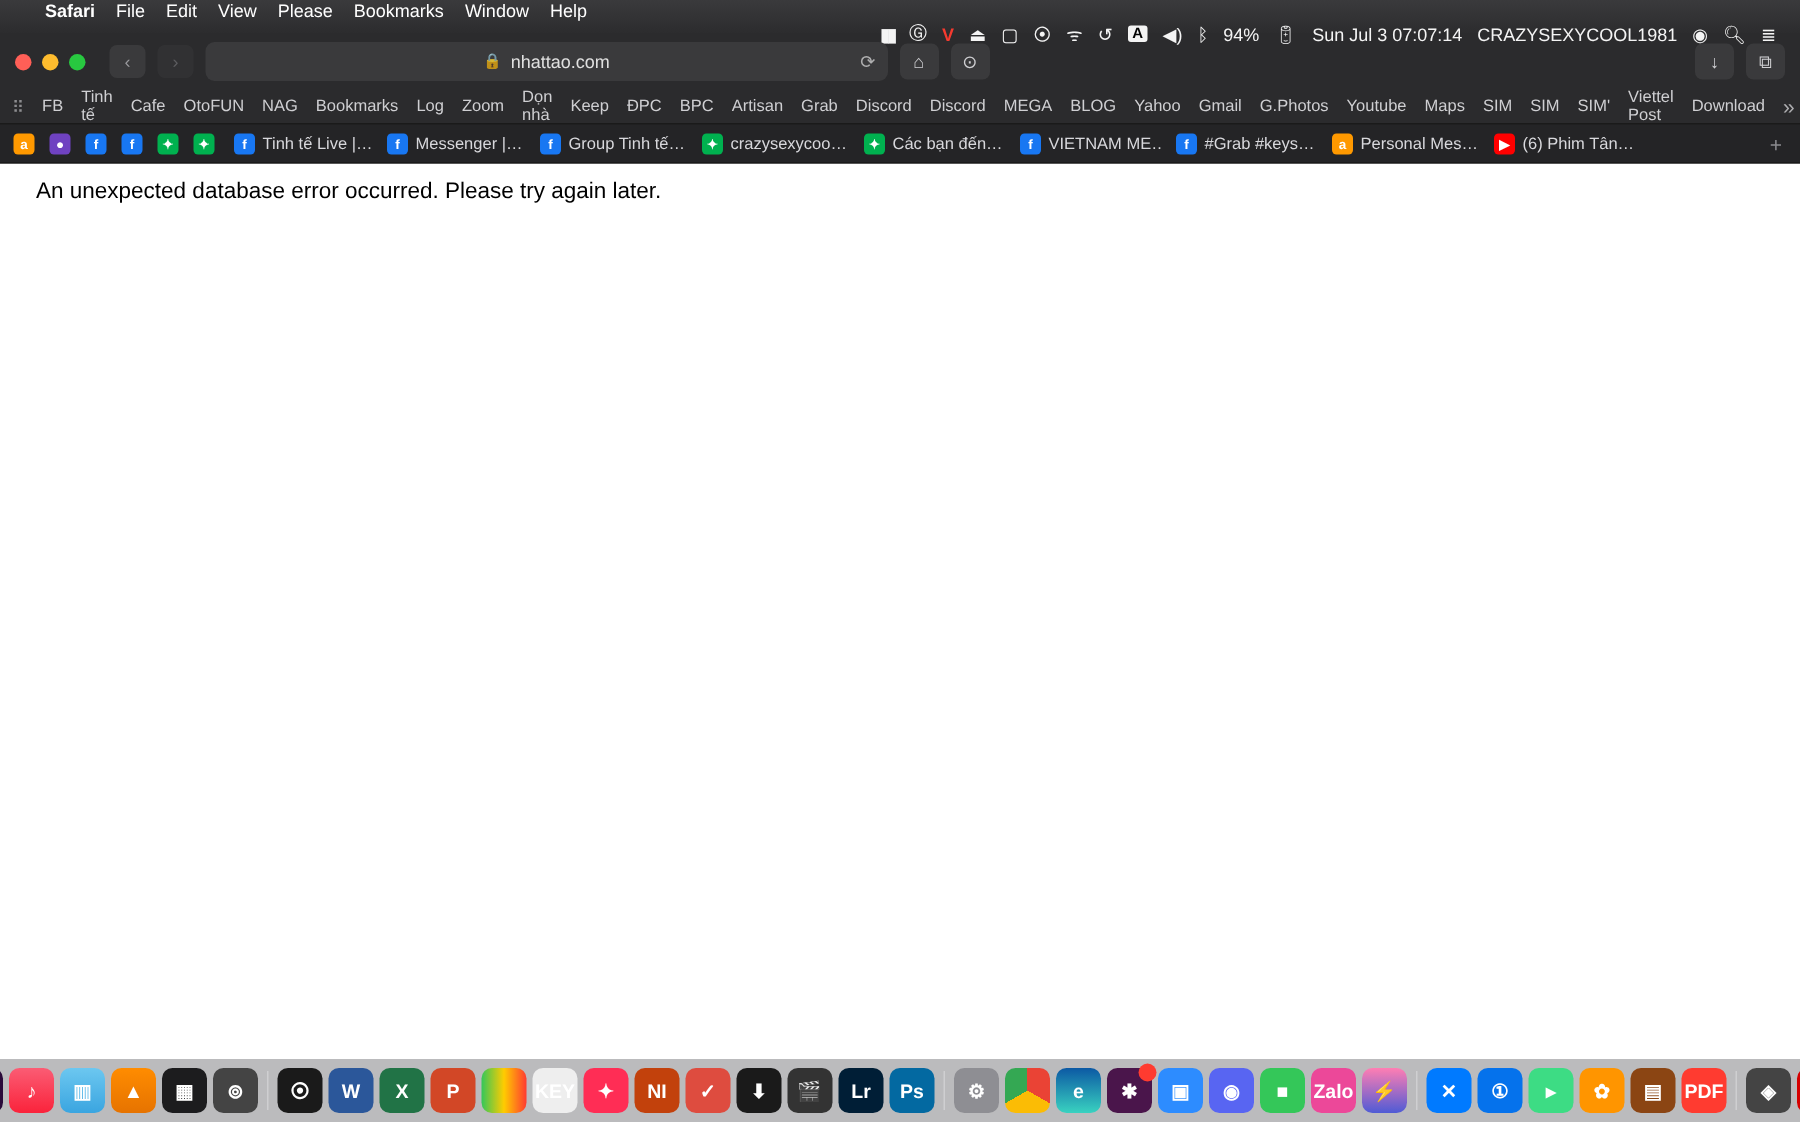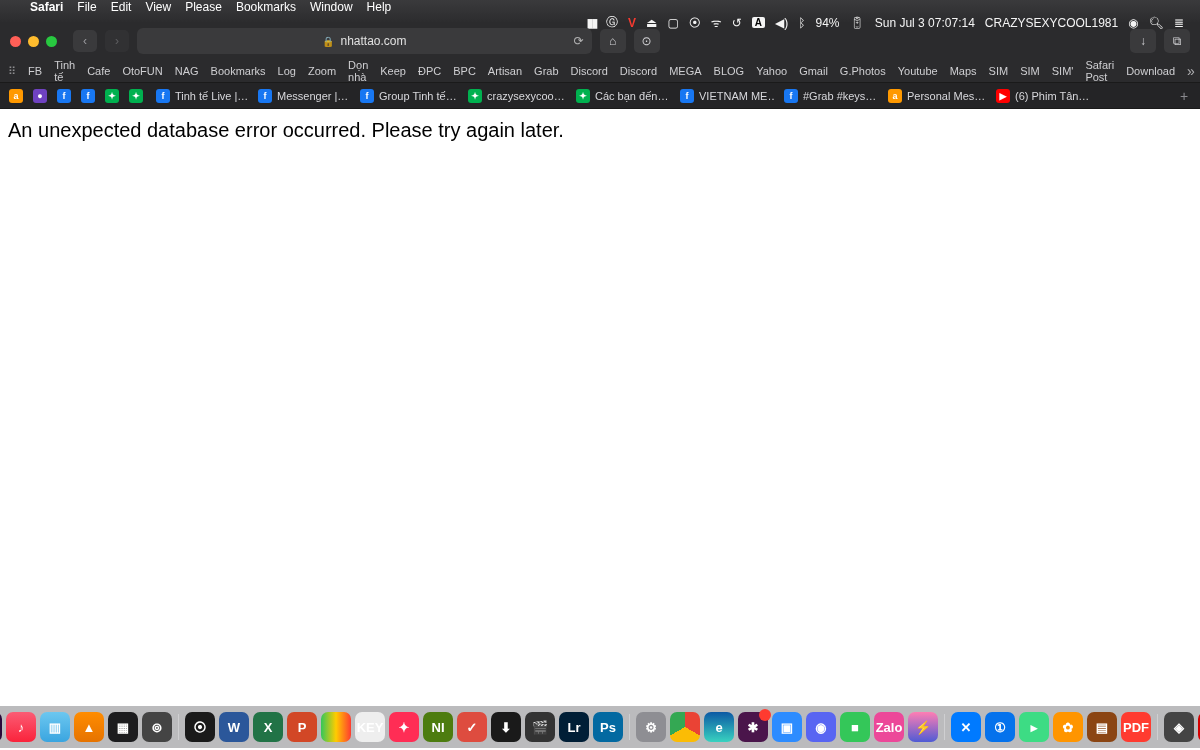--- a/index.html
+++ b/index.html
@@ -38,33 +38,33 @@
 .bm .ficon { width: 14px; height: 14px; border-radius: 3px; display: flex; align-items: center; justify-content: center; font-size: 9px; font-weight: bold; color: #fff; flex-shrink: 0; }
 .fb { background: #1877f2; }
 .grab { background: #00b14f; }
 .yt { background: #ff0000; }
 .az { background: #ff9900; }
 .pp { background: #6f42c1; }
 .bm.sq { padding: 0 3px; }
 .plus-tab { width: 20px; height: 20px; color: #8a8a8e; display: flex; align-items: center; justify-content: center; margin-left: auto; font-size: 14px; }
 
 
-.page { padding: 10px 8px; font-family: "Times New Roman", serif; font-size: 20px; color: #000; }
+.page { padding: 10px 24px; font-family: "Times New Roman", serif; font-size: 15px; color: #000; }
 
 
 .dock { position: absolute; bottom: 2px; left: 50%; transform: translateX(-50%); height: 42px; background: rgba(60,60,65,.35); border-radius: 12px; display: flex; align-items: center; padding: 4px 8px; gap: 4px; backdrop-filter: blur(10px); }
 .dock .app-icon { width: 30px; height: 30px; border-radius: 7px; display: flex; align-items: center; justify-content: center; font-size: 13px; font-weight: 600; color: #fff; position: relative; }
 .dock .sep { width: 1px; height: 26px; background: rgba(255,255,255,.3); margin: 0 2px; }
 .badge { position: absolute; top: -3px; right: -3px; min-width: 12px; height: 12px; background: #ff3b30; border-radius: 6px; font-size: 8px; display: flex; align-items: center; justify-content: center; padding: 0 2px; }
 .c-pr{background:#2a0a3a;color:#9a9aff} .c-music{background:linear-gradient(#fb5c74,#fa233b)}
 .c-folder{background:linear-gradient(#6cc7f0,#3aa5e0)} .c-vlc{background:linear-gradient(#ff8c00,#e67300)}
 .c-tv{background:#1c1c1e} .c-btt{background:#444}
 .c-1p{background:#1a1a1a} .c-word{background:#2b579a} .c-xl{background:#217346} .c-pp2{background:#d24726}
 .c-col{background:linear-gradient(90deg,#34c759,#ffcc00,#ff3b30)} .c-key{background:#eee;color:#333;font-size:8px}
-.c-ak{background:#ff2d55} .c-ni{background:#4d7c0f;font-size:9px} .c-todo{background:#de4c3f}
+.c-ak{background:#ff2d55} .c-ni{background:#c2410c;font-size:9px} .c-todo{background:#de4c3f}
 .c-jd{background:#1a1a1a} .c-clap{background:#333} .c-lr{background:#001e36;color:#31a8ff;font-size:10px}
 .c-ps{background:#0369a1;color:#31a8ff;font-size:10px} .c-sys{background:#8e8e93}
 .c-chrome{background:conic-gradient(#ea4335 0 120deg,#fbbc05 120deg 240deg,#34a853 240deg);}
 .c-edge{background:linear-gradient(#0c59a4,#39d2c0)} .c-slack{background:#4a154b}
 .c-zoom{background:#2d8cff} .c-disc{background:#5865f2} .c-ft{background:#34c759}
 .c-zalo{background:#ec4899;font-size:8px} .c-msg{background:linear-gradient(#ff7eb3,#4f5bd5)}
 .c-xa{background:#007aff} .c-1pw{background:#0572ec} .c-and{background:#3ddc84}
 .c-pet{background:#ff9500} .c-db{background:#8b4513} .c-pdf{background:#ff3b30;font-size:8px}
 .c-share{background:#444} .c-flag{background:#d60000}
 </style>
@@ -147,21 +147,21 @@
     <span>MEGA</span>
     <span>BLOG</span>
     <span>Yahoo</span>
     <span>Gmail</span>
     <span>G.Photos</span>
     <span>Youtube</span>
     <span>Maps</span>
     <span>SIM</span>
     <span>SIM</span>
     <span>SIM'</span>
-    <span>Safari Post</span>
+    <span>Viettel Post</span>
     <span>Download</span>
     <span class="more">»</span>
   </div>
 
   <div class="bmrow">
     <div class="bm sq">
         <span class="ficon az">a</span>
       </div>
     <div class="bm sq">
         <span class="ficon pp">●</span>

